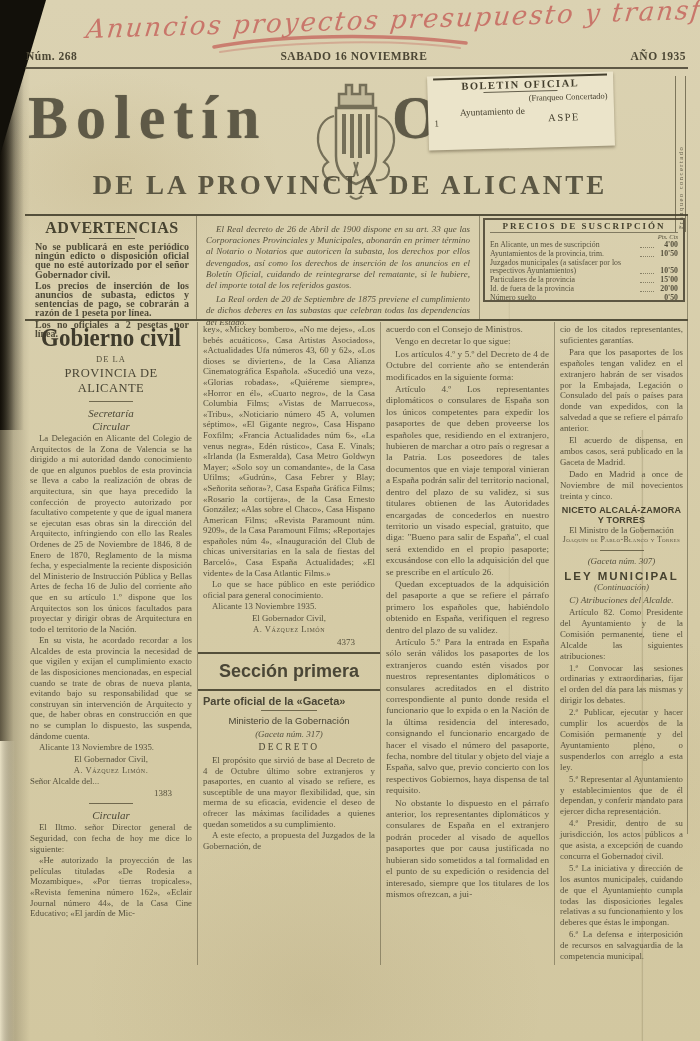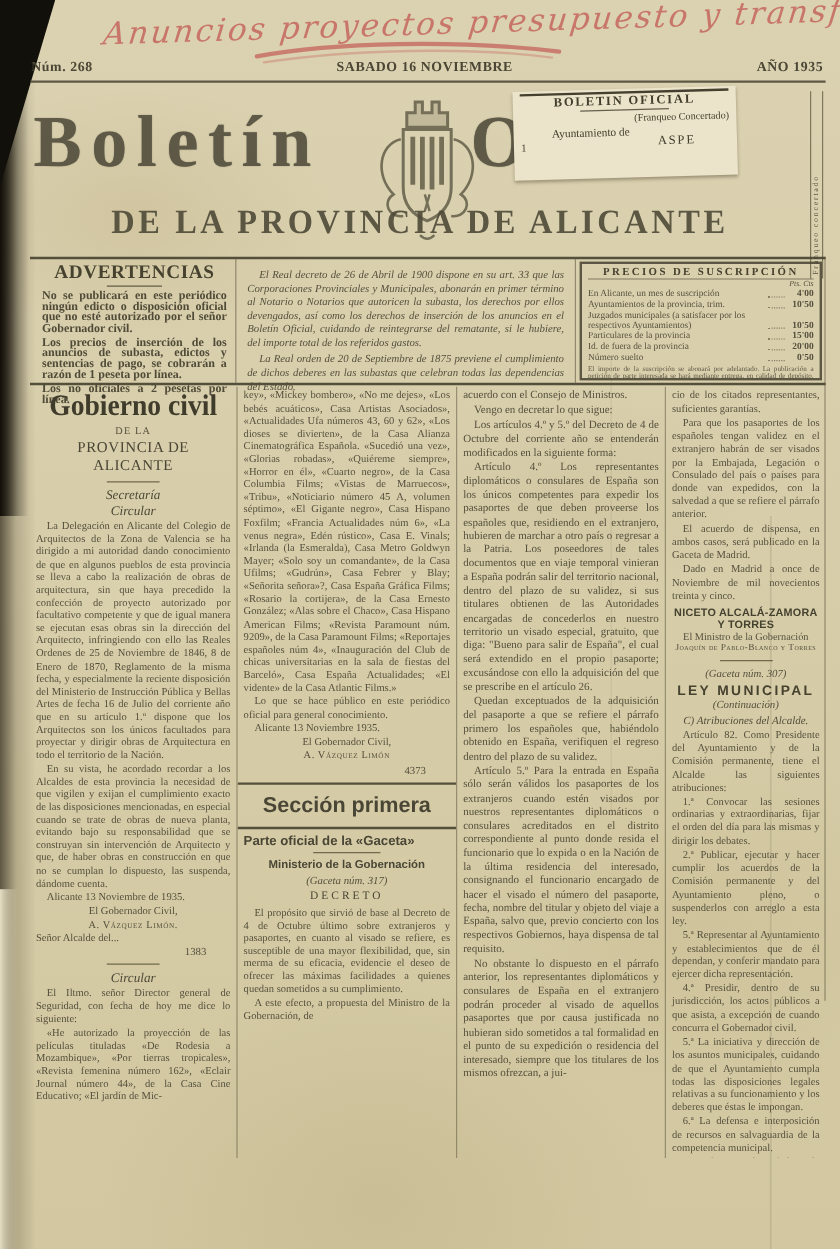--- a/index.html
+++ b/index.html
@@ -60,21 +60,21 @@
   
   .adv{position:absolute;left:25px;right:12px;top:214px;height:107px;display:flex;
     border-top:2px solid rgba(70,65,47,.9);border-bottom:2px solid rgba(70,65,47,.9);box-sizing:border-box;}
   .adv-a{width:172px;border-right:1px solid rgba(86,80,56,.55);padding:3px 7px 0 10px;box-sizing:border-box;}
   .adv-title{font-size:16px;font-weight:bold;text-align:center;letter-spacing:.5px;color:#46422f;}
   .adv-title-rule{width:46px;border-top:1px solid rgba(70,65,47,.8);margin:1px auto 3px;}
   .adv-a p{font-size:10px;line-height:9.2px;font-weight:bold;text-align:justify;margin:0 0 2px;color:#504b38;}
   .adv-b{flex:1;border-right:1px solid rgba(86,80,56,.55);padding:8px 9px;box-sizing:border-box;}
   .adv-b p{font-style:italic;font-size:9px;line-height:11.2px;text-align:justify;text-indent:10px;margin:0 0 3px;}
   .adv-c{width:208px;padding:2px 3px;box-sizing:border-box;}
-  .pr-box{border:2px solid rgba(70,65,47,.85);height:99px;padding:1px 5px;box-sizing:border-box;overflow:hidden;}
+  .pr-box{border:2px solid rgba(70,65,47,.85);height:84px;padding:1px 5px;box-sizing:border-box;overflow:hidden;}
   .pr-title{font-size:9px;font-weight:bold;letter-spacing:2px;text-align:center;
     border-bottom:1px solid rgba(70,65,47,.6);padding-bottom:1px;color:#46422f;}
   .pr-units{font-size:6.5px;font-style:italic;text-align:right;margin:0 0 1px;}
   .pr-row{display:flex;align-items:flex-end;font-size:7.8px;line-height:8.8px;}
   .pr-label{flex:1;}
   .dots{width:14px;border-bottom:1px dotted rgba(80,75,55,.6);margin:0 2px 2px;}
   .pr-val{width:22px;text-align:right;font-weight:bold;}
   .pr-fine{font-size:5.9px;line-height:6.6px;text-align:justify;margin:2px 0 0;color:#5d5844;}
   
   .right-rule{position:absolute;right:12px;top:214px;height:620px;width:1px;background:rgba(86,80,56,.55);}
@@ -95,21 +95,21 @@
   .ital-c{font-style:italic;text-align:center;font-size:11px;line-height:13px;color:#4c4836;}
   .sigp{text-indent:9px;font-size:8.8px;line-height:11px;margin:1px 0 0;}
   .sigc{text-align:center;font-size:8.8px;line-height:11px;}
   .sign{text-align:center;font-size:8.6px;line-height:11px;font-variant:small-caps;letter-spacing:.5px;}
   .ref{text-align:right;padding-right:20px;font-size:9px;margin:2px 0;}
   .secbox{margin:5px -5px 3px;border-top:2px solid rgba(70,65,47,.9);border-bottom:2px solid rgba(70,65,47,.9);
     padding:7px 0;text-align:center;font-family:"Liberation Sans",sans-serif;font-weight:bold;
     font-size:18px;color:#4a4636;}
   .gachead{font-family:"Liberation Sans",sans-serif;font-weight:bold;font-size:11px;margin:4px 0 0;color:#4a4636;}
   .gacrule{width:56px;border-top:1px solid rgba(86,80,56,.8);margin:3px auto 4px;}
-  .ministry{font-family:"Liberation Sans",sans-serif;font-weight:bold;font-size:9.5px;text-align:center;margin:4px 0 3px;color:#4a4636;}
+  .ministry{font-family:"Liberation Sans",sans-serif;font-weight:normal;font-size:9.5px;text-align:center;margin:4px 0 3px;color:#4a4636;}
   .gacnum{font-style:italic;text-align:center;font-size:9px;line-height:11px;}
   .decreto{text-align:center;letter-spacing:2.5px;font-size:9.5px;margin:2px 0 3px;color:#4a4635;}
   .sig-n{font-family:"Liberation Sans",sans-serif;font-weight:bold;font-size:9px;text-align:center;margin-top:3px;color:#45412f;letter-spacing:.2px;}
   .sig-m{text-align:center;font-size:8.6px;line-height:10.5px;}
   .sig-j{text-align:center;font-size:7.8px;font-variant:small-caps;letter-spacing:.4px;line-height:10px;}
   .law{font-family:"Liberation Sans",sans-serif;font-weight:bold;letter-spacing:2px;text-align:center;font-size:11.5px;margin:3px 0 0;color:#46422f;}
   .cont{font-style:italic;text-align:center;font-size:9px;line-height:11px;}
   .secc{font-style:italic;font-size:9.2px;text-align:center;margin:2px 0 2px;}
 </style>
 </head>
@@ -244,21 +244,21 @@
       <div class="sigc">El Gobernador Civil,</div>
       <div class="sign">A. Vázquez Limón</div>
       <div class="ref">4373</div>
       <div class="secbox">Sección primera</div>
       <div class="gachead">Parte oficial de la «Gaceta»</div>
       <div class="gacrule"></div>
       <div class="ministry">Ministerio de la Gobernación</div>
       <div class="gacnum">(Gaceta núm. 317)</div>
       <div class="decreto">DECRETO</div>
       <p>El propósito que sirvió de base al Decreto de 4 de Octubre último sobre extranjeros y pasaportes, en cuanto al visado se refiere, es susceptible de una mayor flexibilidad, que, sin merma de su eficacia, evidencie el deseo de ofrecer las máximas facilidades a quienes quedan sometidos a su cumplimiento.</p>
-      <p>A este efecto, a propuesta del Ministro de la Gobernación, de</p>
+      <p>A este efecto, a propuesta del Juzgados de la Gobernación, de</p>
     </div>
 
     <div class="c c3">
       <p class="noind">acuerdo con el Consejo de Ministros.</p>
       <p>Vengo en decretar lo que sigue:</p>
       <p>Los artículos 4.º y 5.º del Decreto de 4 de Octubre del corriente año se entenderán modificados en la siguiente forma:</p>
       <p>Artículo 4.º Los representantes diplomáticos o consulares de España son los únicos competentes para expedir los pasaportes de que deben proveerse los españoles que, residiendo en el extranjero, hubieren de marchar a otro país o regresar a la Patria. Los poseedores de tales documentos que en viaje temporal vinieran a España podrán salir del territorio nacional, dentro del plazo de su validez, si sus titulares obtienen de las Autoridades encargadas de concederlos en nuestro territorio un visado especial, gratuito, que diga: "Bueno para salir de España", el cual será extendido en el propio pasaporte; excusándose con ello la adquisición del que se prescribe en el artículo 26.</p>
       <p>Quedan exceptuados de la adquisición del pasaporte a que se refiere el párrafo primero los españoles que, habiéndolo obtenido en España, verifiquen el regreso dentro del plazo de su validez.</p>
       <p>Artículo 5.º Para la entrada en España sólo serán válidos los pasaportes de los extranjeros cuando estén visados por nuestros representantes diplomáticos o consulares acreditados en el distrito correspondiente al punto donde resida el funcionario que lo expida o en la Nación de la última residencia del interesado, consignando el funcionario encargado de hacer el visado el número del pasaporte, fecha, nombre del titular y objeto del viaje a España, salvo que, previo concierto con los respectivos Gobiernos, haya dispensa de tal requisito.</p>
       <p>No obstante lo dispuesto en el párrafo anterior, los representantes diplomáticos y consulares de España en el extranjero podrán proceder al visado de aquellos pasaportes que por causa justificada no hubieran sido sometidos a tal formalidad en el punto de su expedición o residencia del interesado, siempre que los titulares de los mismos ofrezcan, a jui-</p>

